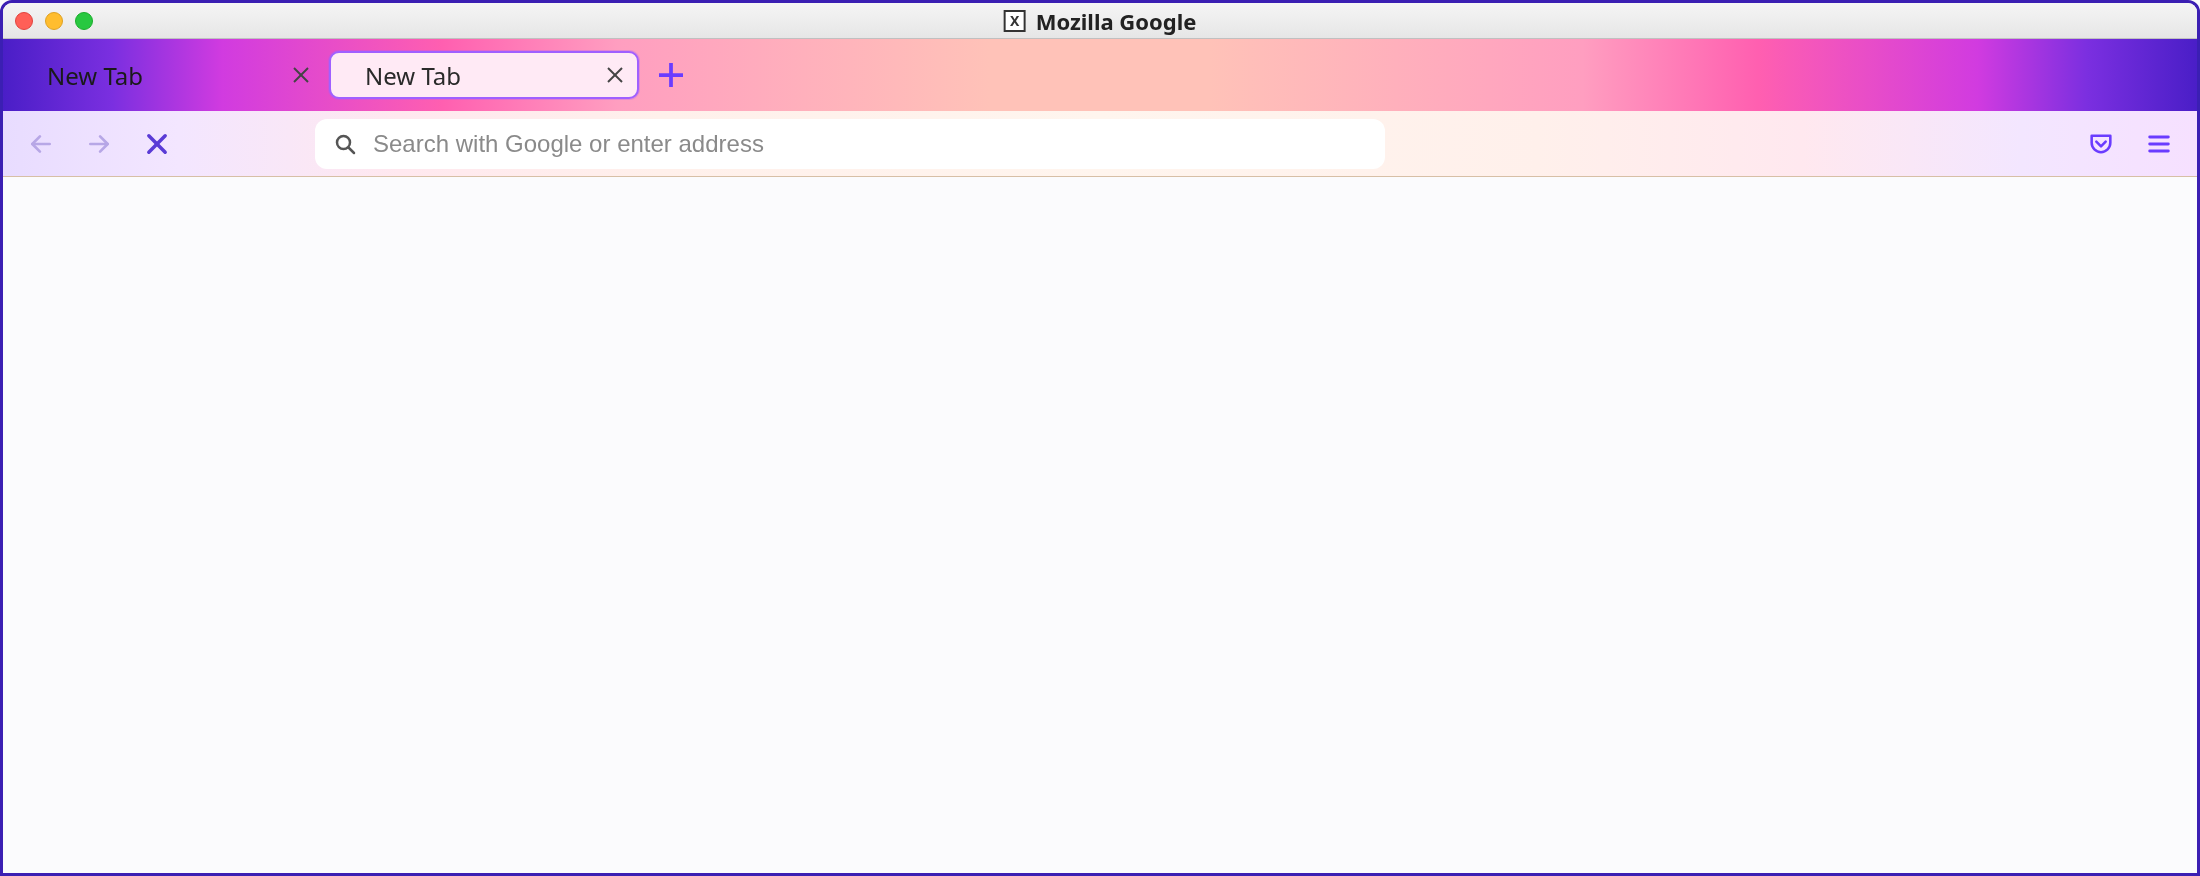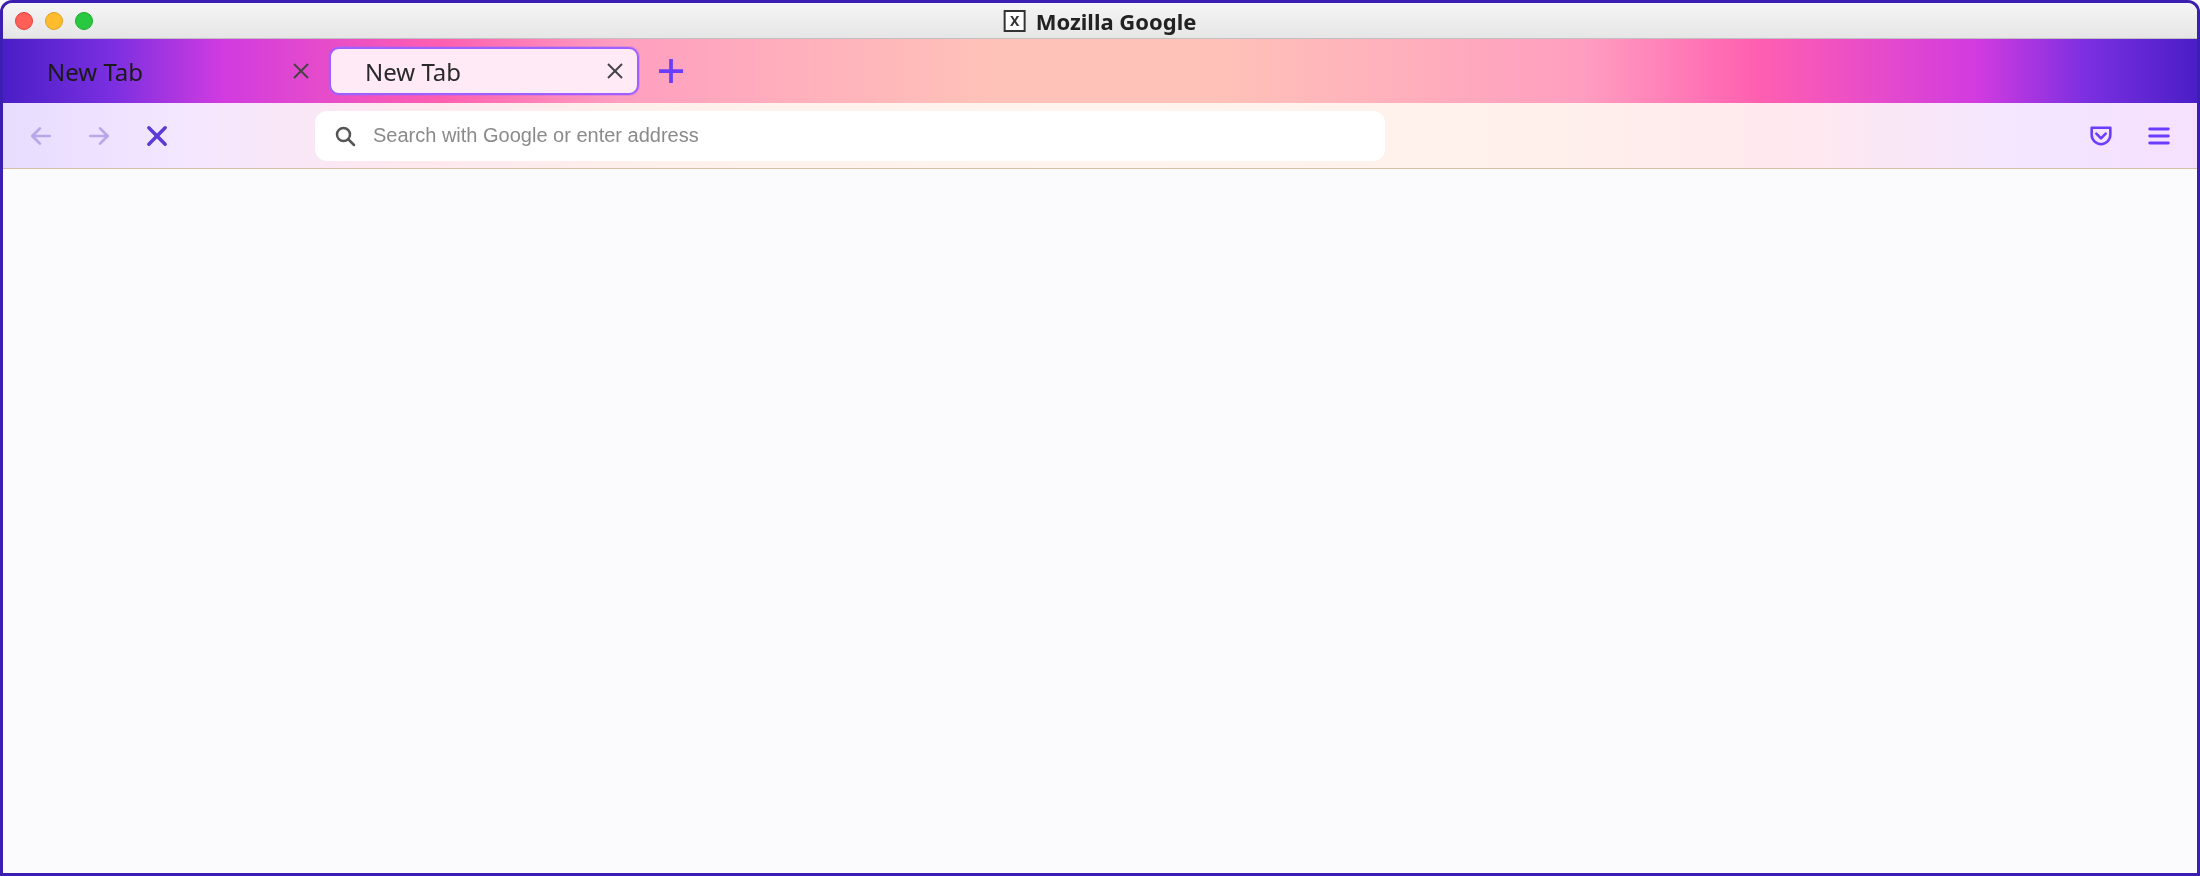--- a/index.html
+++ b/index.html
@@ -38,21 +38,21 @@
   .app-icon {
     width: 22px; height: 22px;
     border: 2px solid #333; display: flex;
     align-items: center; justify-content: center;
     font-size: 14px; font-weight: bold; color: #333;
     background: #fff;
   }
 
   
   .tabstrip {
-    height: 64px;
+    height: 72px;
     display: flex; align-items: center;
     padding: 0 10px;
     gap: 6px;
     background: linear-gradient(90deg,
       #4a1ec7 0%,
       #7b2fe0 5%,
       #d13be0 10%,
       #ff5fb0 20%,
       #ff9ec0 28%,
       #ffc2b8 45%,
@@ -115,21 +115,21 @@
     background: #fff;
     border-radius: 12px;
     display: flex; align-items: center;
     padding: 0 18px; gap: 16px;
     max-width: 1070px;
     margin-left: 120px;
   }
   .urlbar svg { width: 24px; height: 24px; color: #555; }
   .urlbar input {
     flex: 1; border: none; outline: none;
-    font-size: 20px; color: #1d4ed8;
+    font-size: 24px; color: #1d4ed8;
     background: transparent;
   }
   .urlbar input::placeholder { color: #8a8a8a; }
 
   .right-tools { display:flex; align-items:center; gap: 18px; margin-left: auto; }
   .tool-btn { width: 40px; height: 40px; display:flex; align-items:center; justify-content:center; color:#6a3cff; cursor:pointer; }
   .tool-btn svg { width: 28px; height: 28px; }
 
   
   .content {

